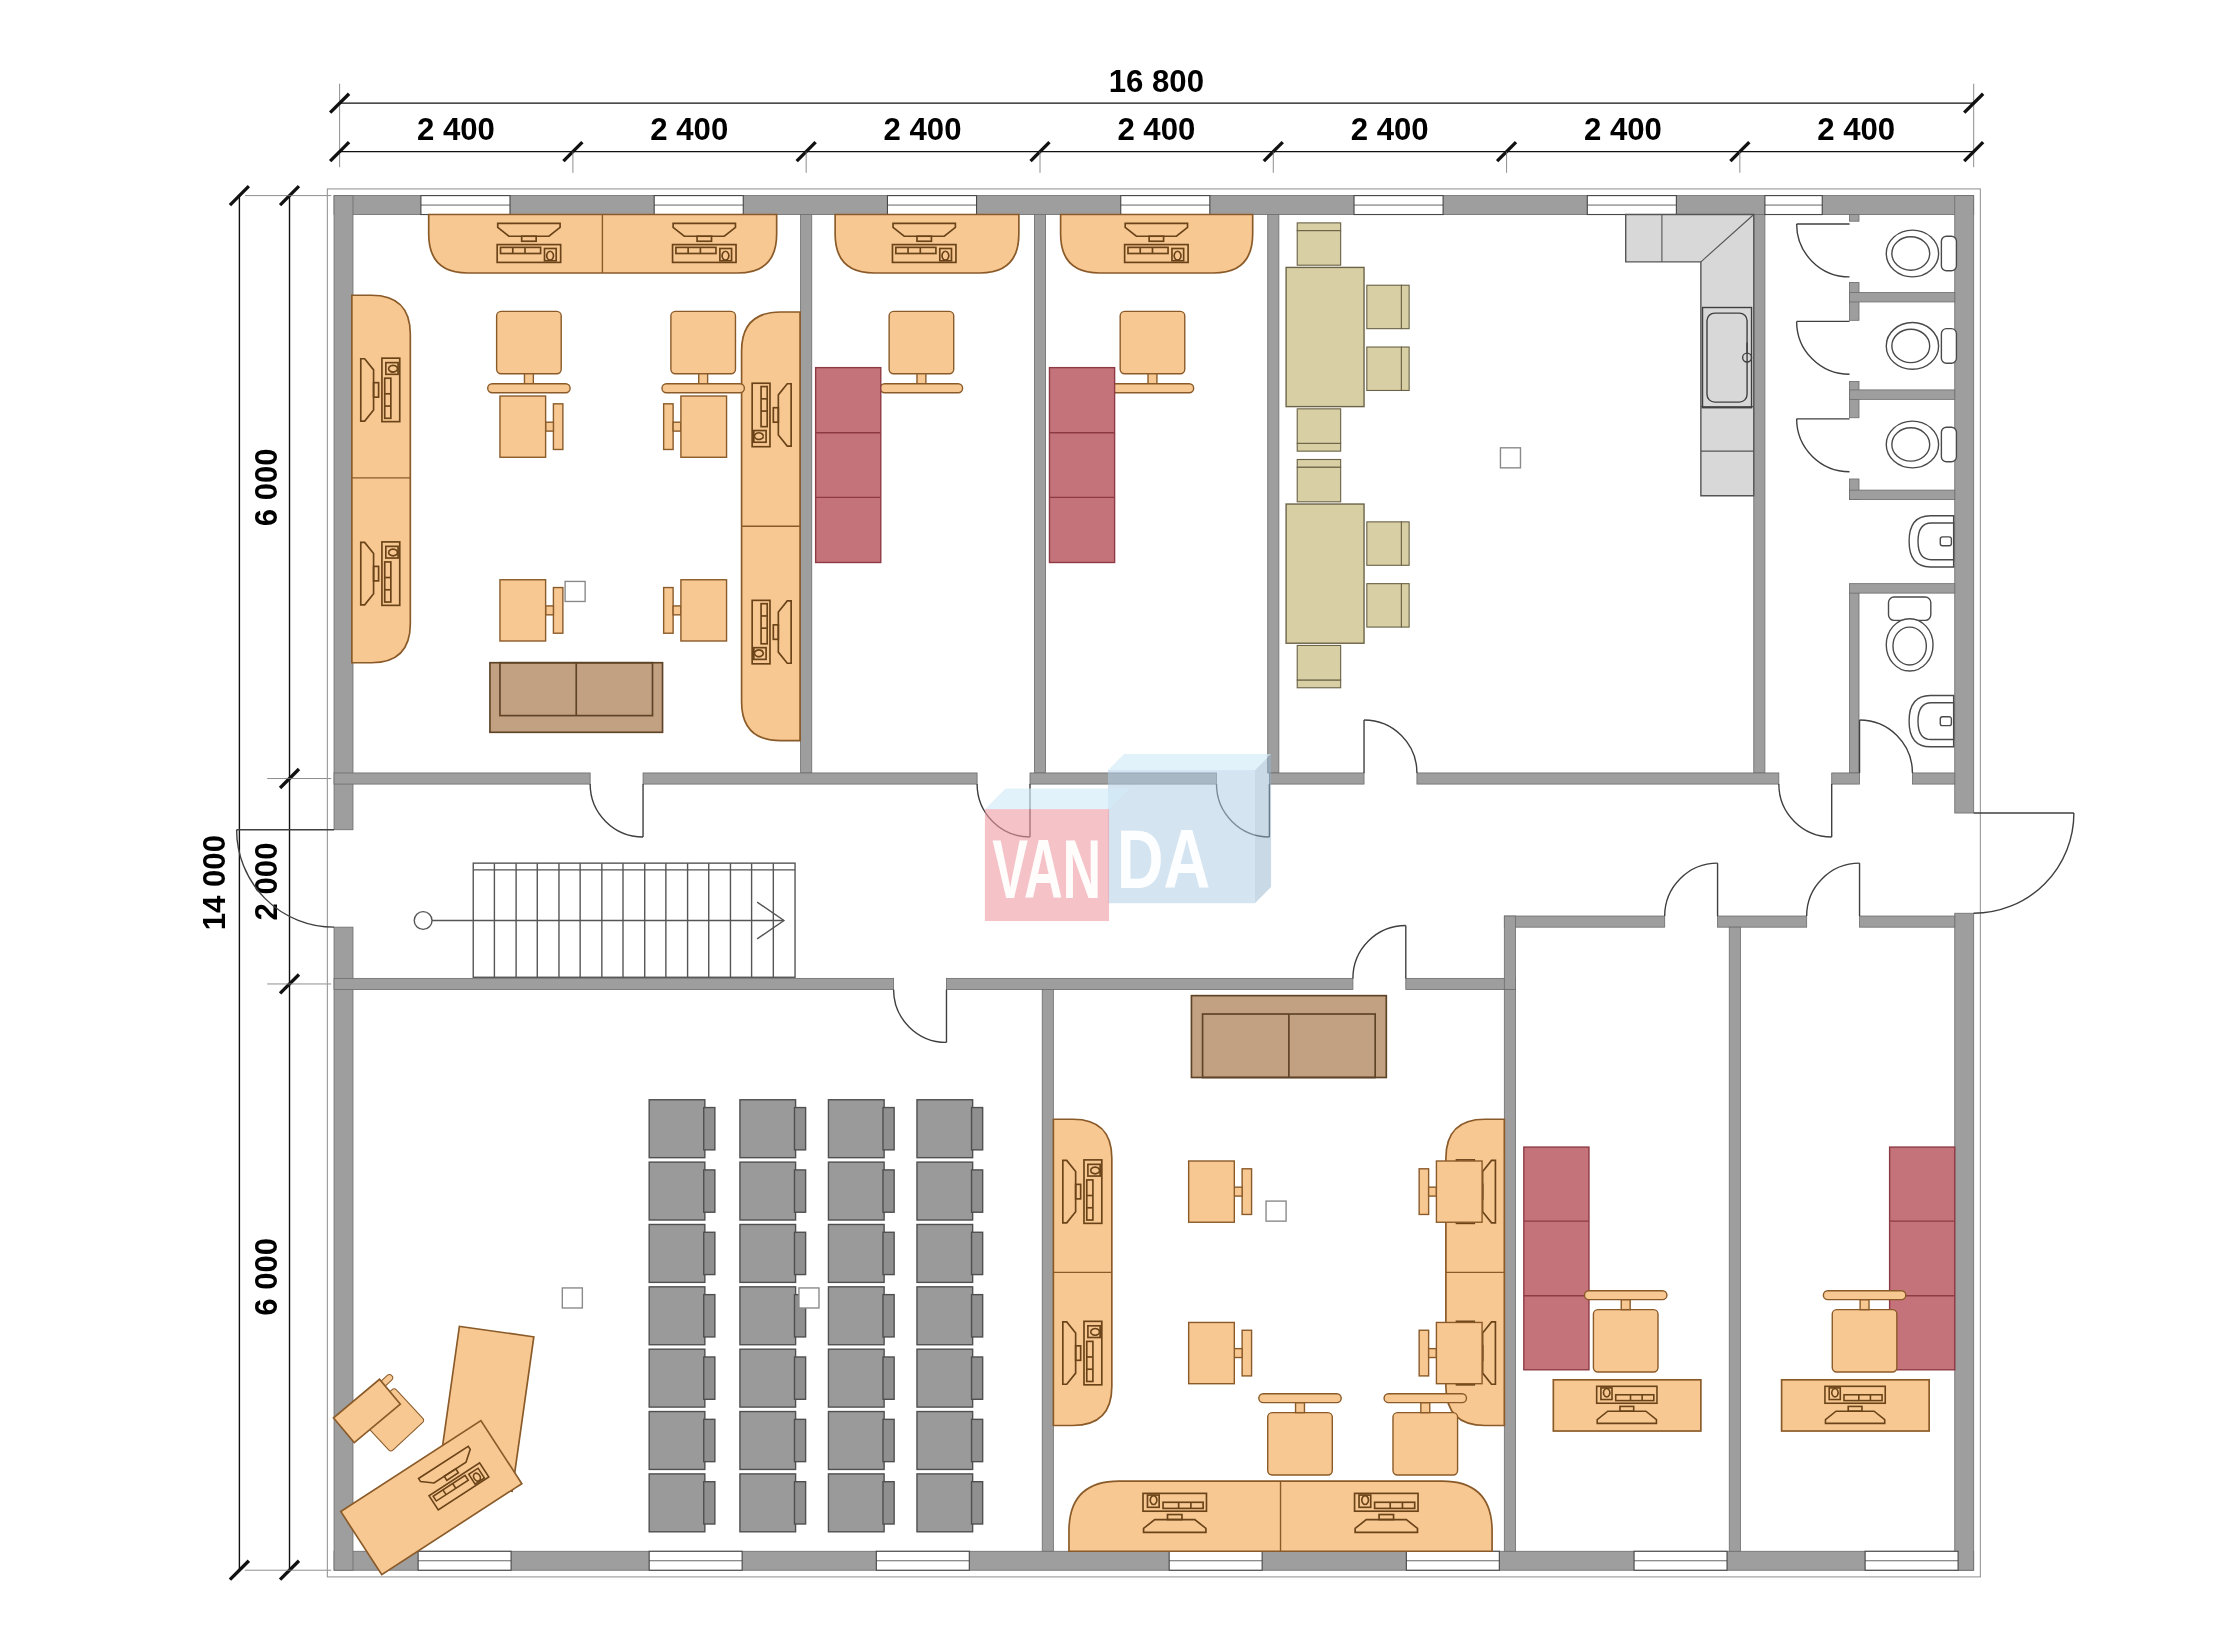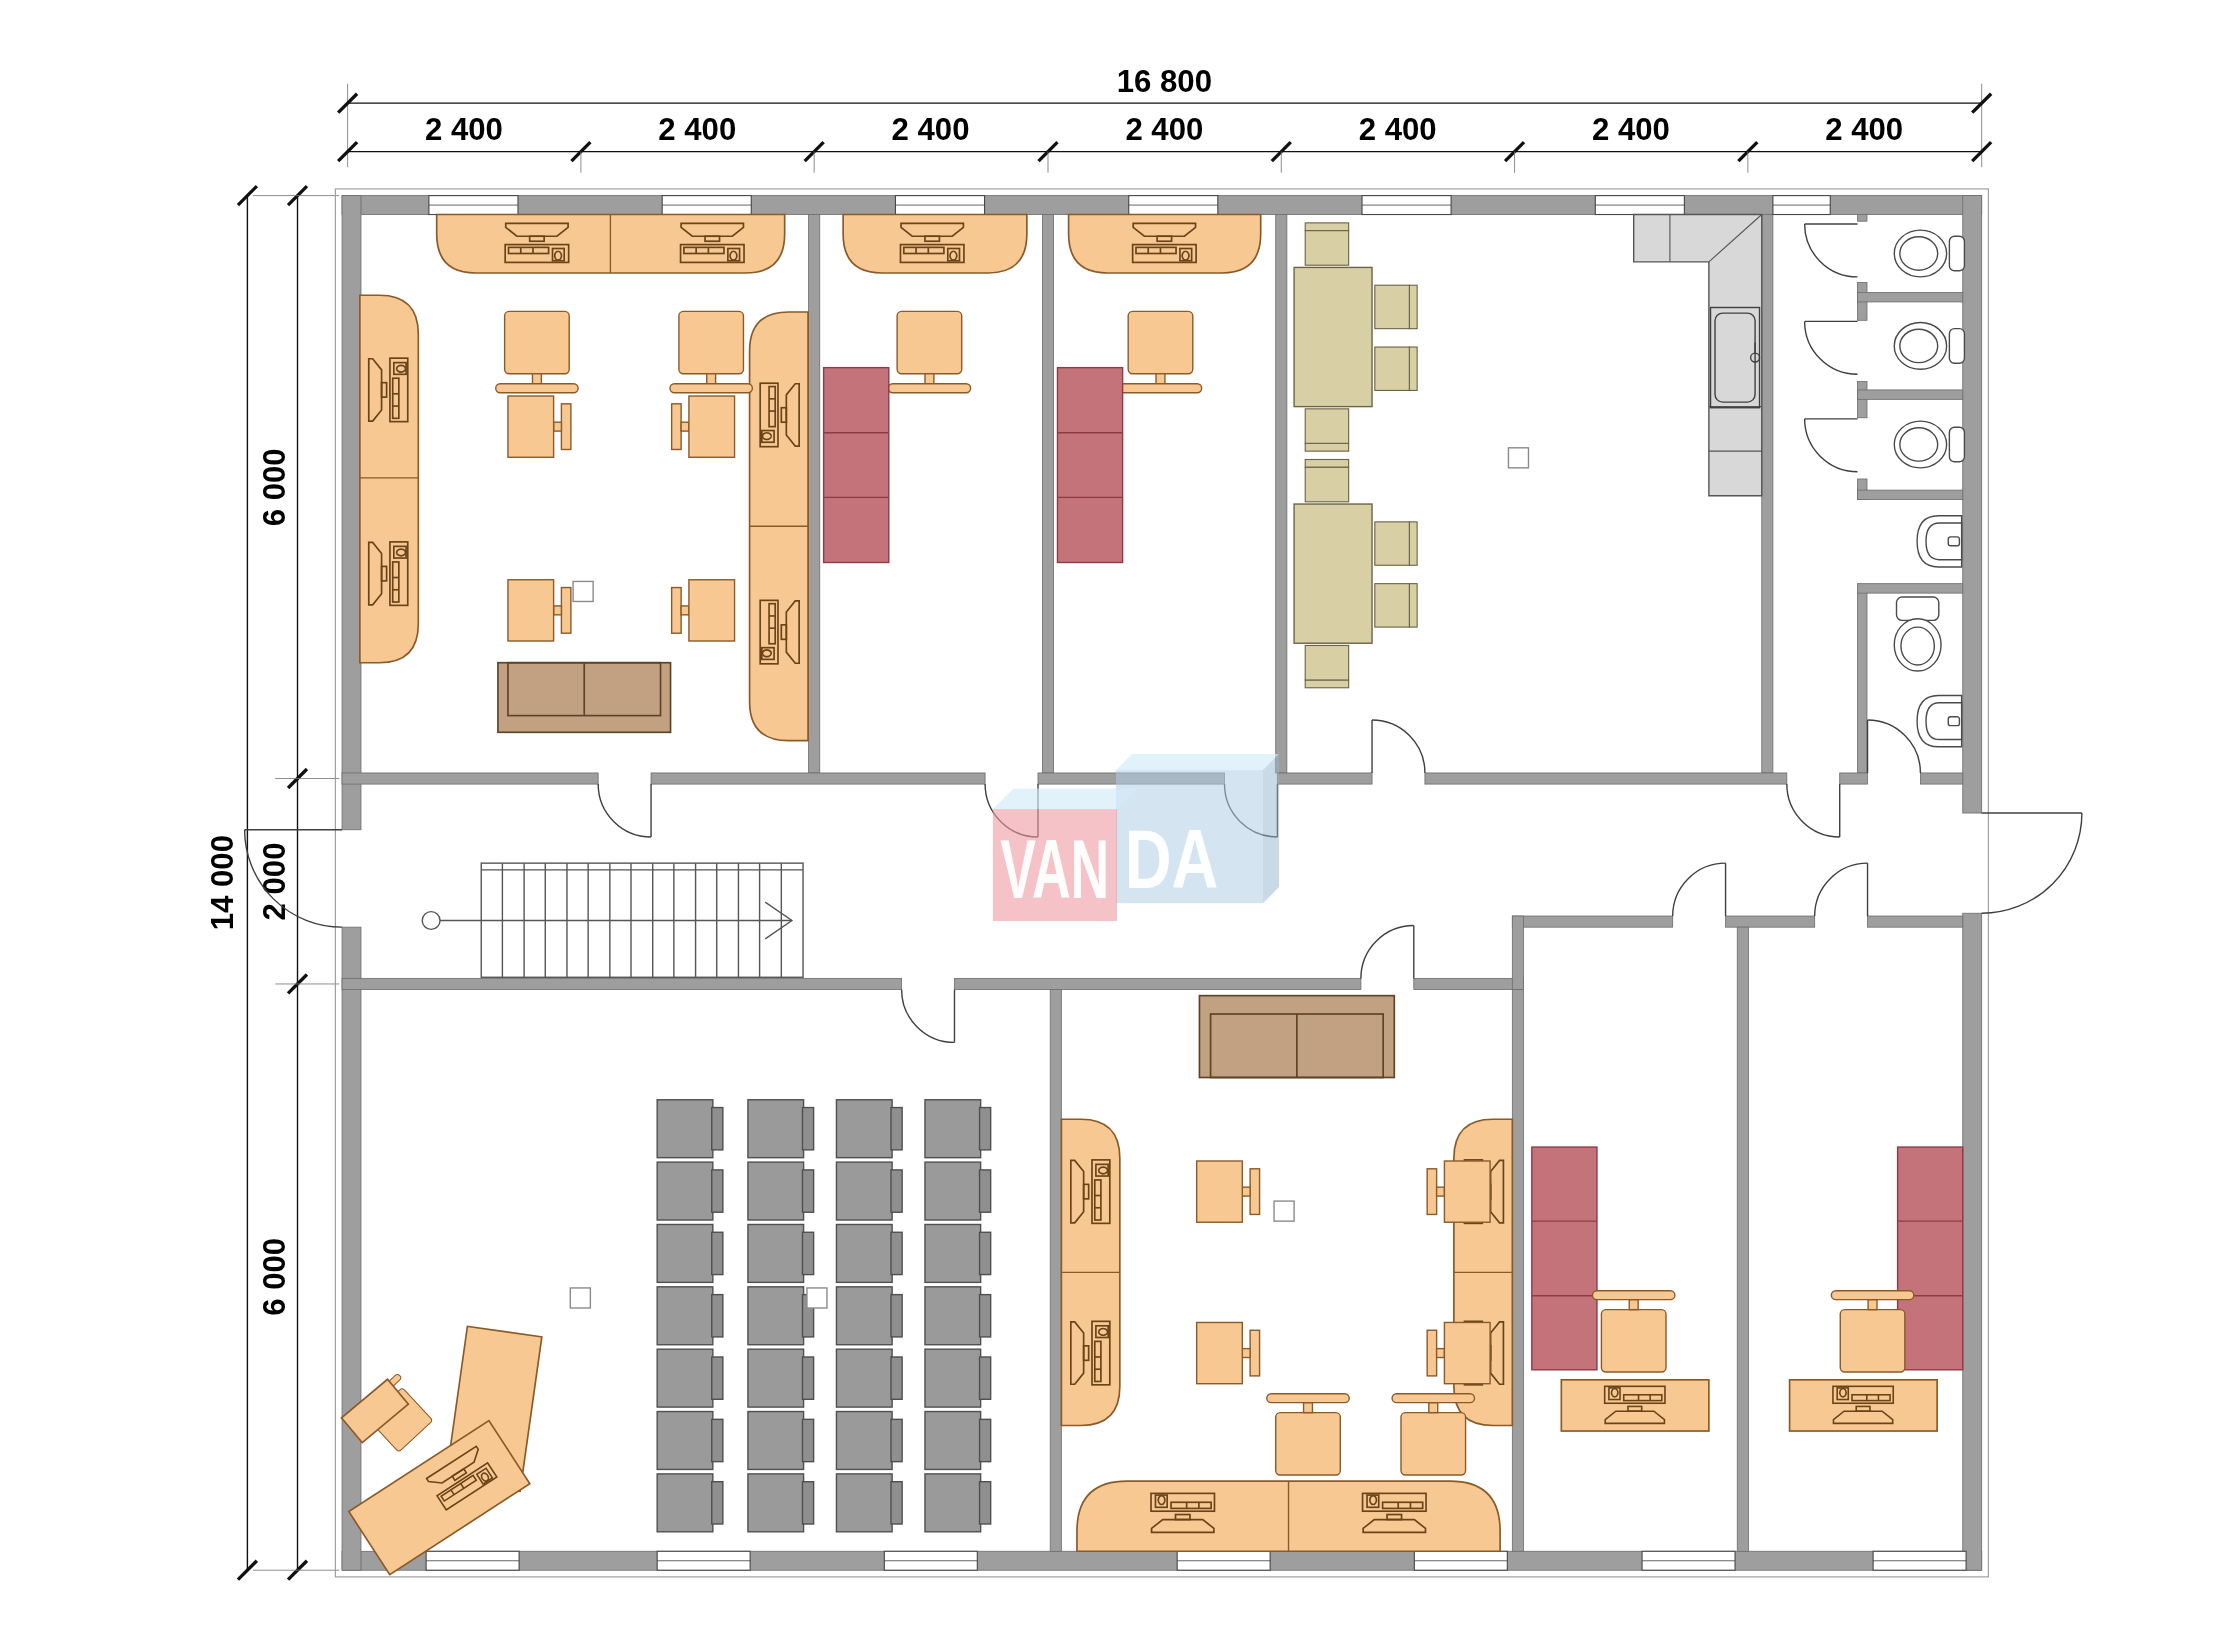--- a/index.html
+++ b/index.html
@@ -13,21 +13,21 @@
     --beige-ol:#6b6347;
     --gdesk:#9a9a9a;
     --gdesk2:#8f8f8f;
     --sofa:#c2a183;
     --sofa-ol:#5f4326;
     --kitchen:#d8d8d8;
     --fix:#4a4a4a;
     --dim:#111111;
   }
   html,body{margin:0;padding:0;background:#ffffff;}
-  .stage{width:1951px;height:1645px;position:relative;background:#fff;padding-left:8px;}
+  .stage{width:1951px;height:1645px;position:relative;background:#fff;}
   svg{display:block}
   .dim-text{font:700 56px "Liberation Sans",sans-serif;fill:#000;}
   .logo-text{font:700 150px "Liberation Sans",sans-serif;fill:rgba(255,255,255,0.95);}
   .wall{fill:var(--wall);stroke:var(--wall-line);stroke-width:1.5;}
   .win rect{fill:#ffffff;stroke:#474747;stroke-width:2;}
   .win line{stroke:#474747;stroke-width:1.5;}
   .door{stroke:#3f3f3f;stroke-width:2.5;fill:none;}
   .orange{fill:var(--orange);stroke:var(--ol);stroke-width:3;}
   .orange-line{stroke:var(--ol);stroke-width:2.5;}
   .stairs{stroke:#555;stroke-width:2.5;fill:none;}

